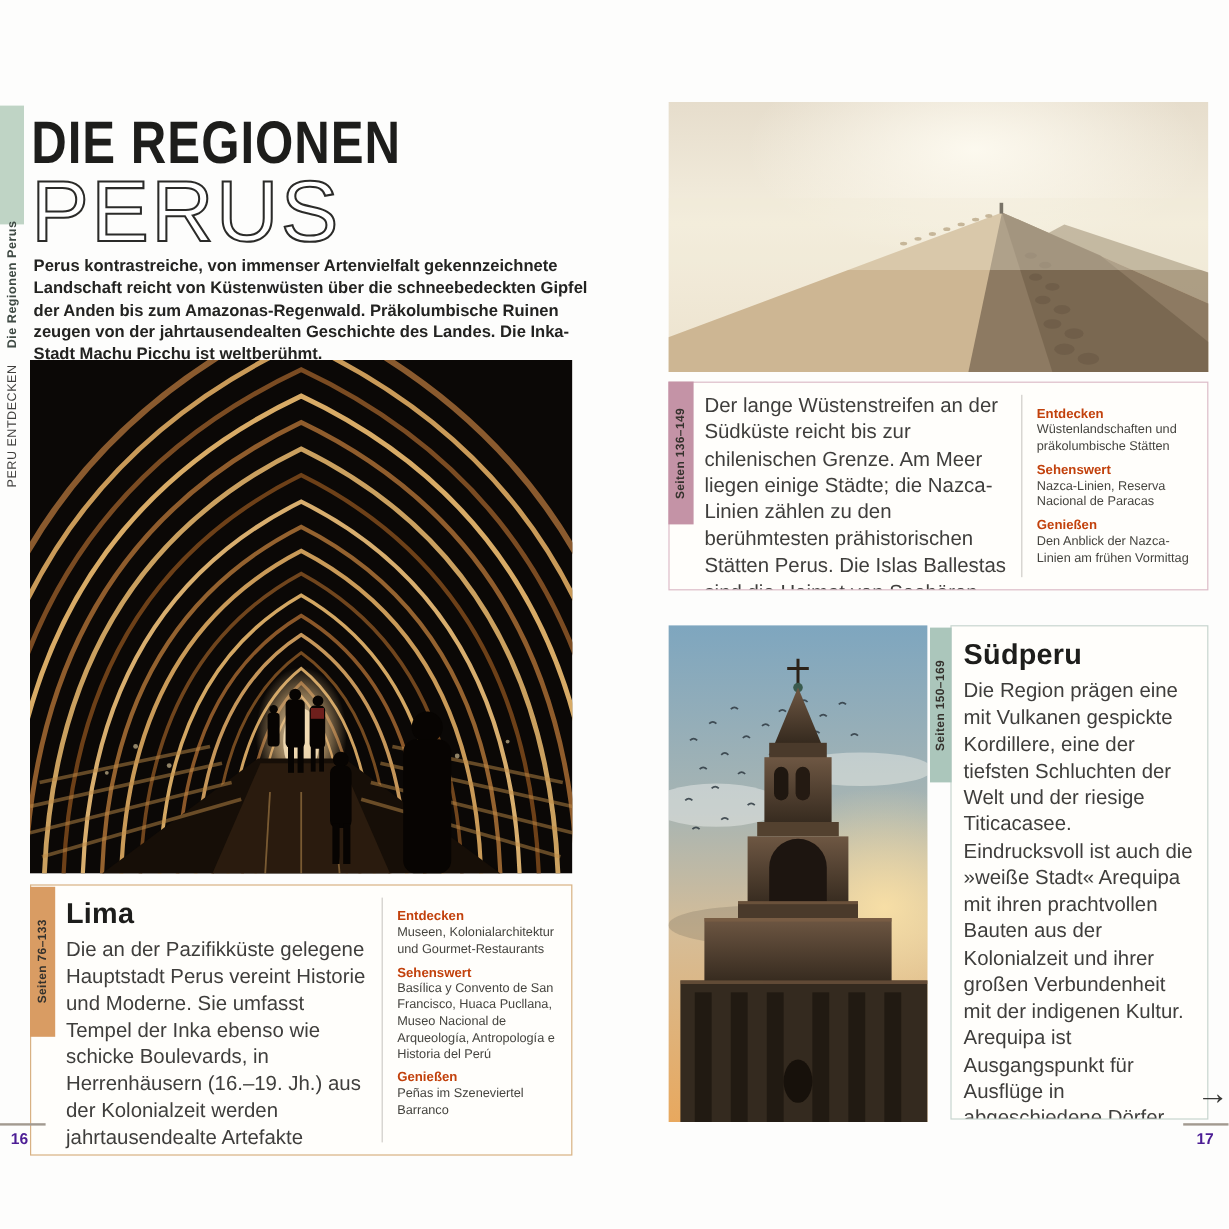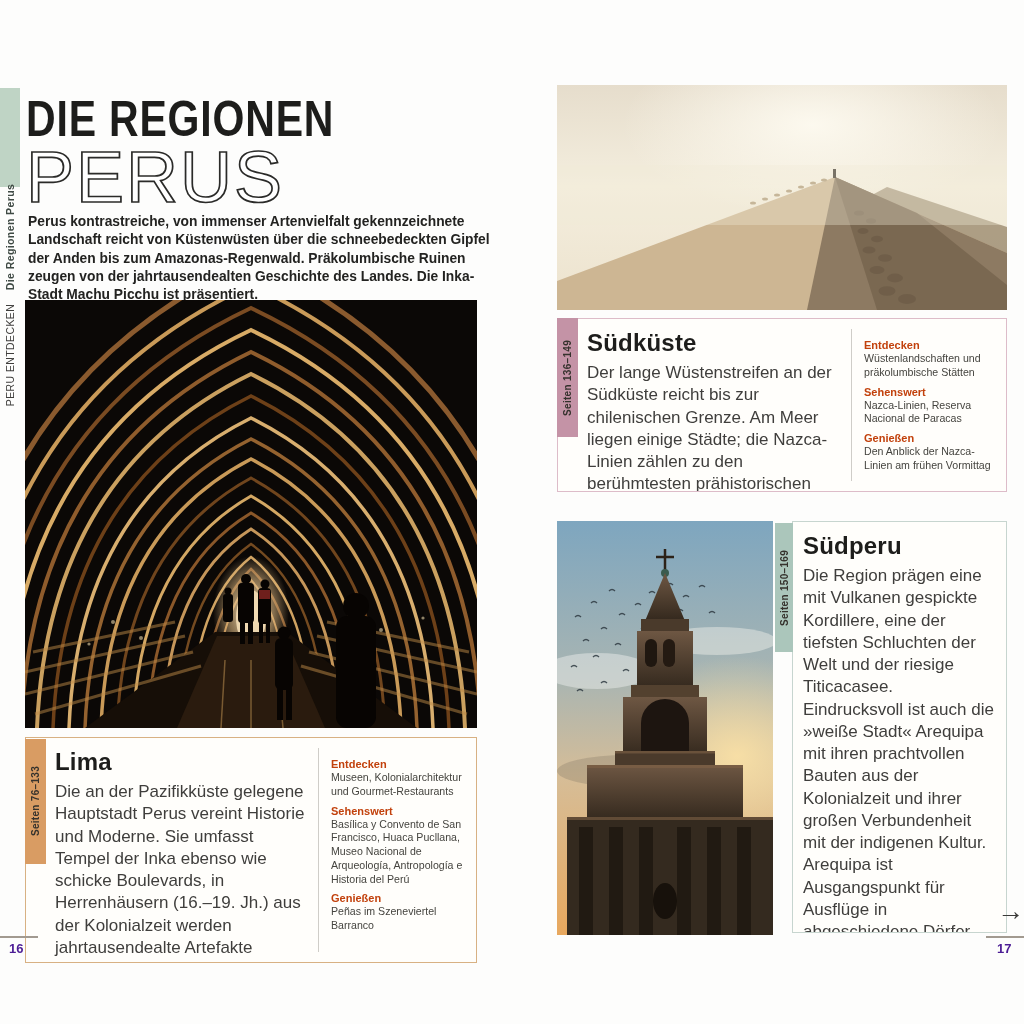--- a/index.html
+++ b/index.html
@@ -75,21 +75,21 @@
 
   <div class="abs side-strip">
     <div class="vtext">
       <span>PERU ENTDECKEN</span>
       <span class="side-chapter">Die Regionen Perus</span>
     </div>
   </div>
 
   <div class="abs title-bold">DIE REGIONEN</div>
   <div class="abs title-thin">PERUS</div>
-  <div class="abs intro">Perus kontrastreiche, von immenser Artenvielfalt gekennzeichnete Landschaft reicht von Küstenwüsten über die schneebedeckten Gipfel der Anden bis zum Amazonas-Regenwald. Präkolumbische Ruinen zeugen von der jahrtausendealten Geschichte des Landes. Die Inka-Stadt Machu Picchu ist präsentiert.</div>
+  <div class="abs intro">Perus kontrastreiche, von immenser Artenvielfalt gekennzeichnete Landschaft reicht von Küstenwüsten über die schneebedeckten Gipfel der Anden bis zum Amazonas-Regenwald. Präkolumbische Ruinen zeugen von der jahrtausendealten Geschichte des Landes. Die Inka-Stadt Machu Picchu ist weltberühmt.</div>
 
   <svg class="abs img img-lima" width="452" height="428" viewBox="0 0 452 428">
     <defs>
       <radialGradient id="glow" cx="50%" cy="50%" r="50%">
         <stop offset="0%" stop-color="#ffeecb" stop-opacity="1"></stop>
         <stop offset="60%" stop-color="#e8c187" stop-opacity=".55"></stop>
         <stop offset="100%" stop-color="#e8c187" stop-opacity="0"></stop>
       </radialGradient>
     </defs>
     <rect width="452" height="428" fill="#0b0806"></rect>
@@ -219,21 +219,20 @@
         <ellipse cx="338" cy="193" rx="8" ry="4.4"></ellipse>
       <ellipse cx="330" cy="206" rx="8.5" ry="4.8"></ellipse>
         <ellipse cx="350" cy="214" rx="9" ry="5"></ellipse>
     </g>
     <rect width="450" height="60" y="80" fill="#f2ead8" opacity=".35"></rect>
   </svg>
 
   <div class="abs region-box box-sk">
     <div class="twocol">
       <div class="col-desc">
-        <div class="region-title">Südküste</div>
         <div class="region-desc">Der lange Wüstenstreifen an der Südküste reicht bis zur chilenischen Grenze. Am Meer liegen einige Städte; die Nazca-Linien zählen zu den berühmtesten prähistorischen Stätten Perus. Die Islas Ballestas sind die Heimat von Seebären. Aus dem Wein, der seit Jahrhunderten in den Flussebenen im Landesinneren angebaut wird, wird Perus Nationalgetränk Pisco gebrannt.</div>
       </div>
       <div class="col-details">
         <div class="detail-h">Entdecken</div>
         <div class="detail-b">Wüstenlandschaften und präkolumbische Stätten</div>
         <div class="detail-h">Sehenswert</div>
         <div class="detail-b">Nazca-Linien, Reserva Nacional de Paracas</div>
         <div class="detail-h">Genießen</div>
         <div class="detail-b">Den Anblick der Nazca-Linien am frühen Vormittag</div>
       </div>

